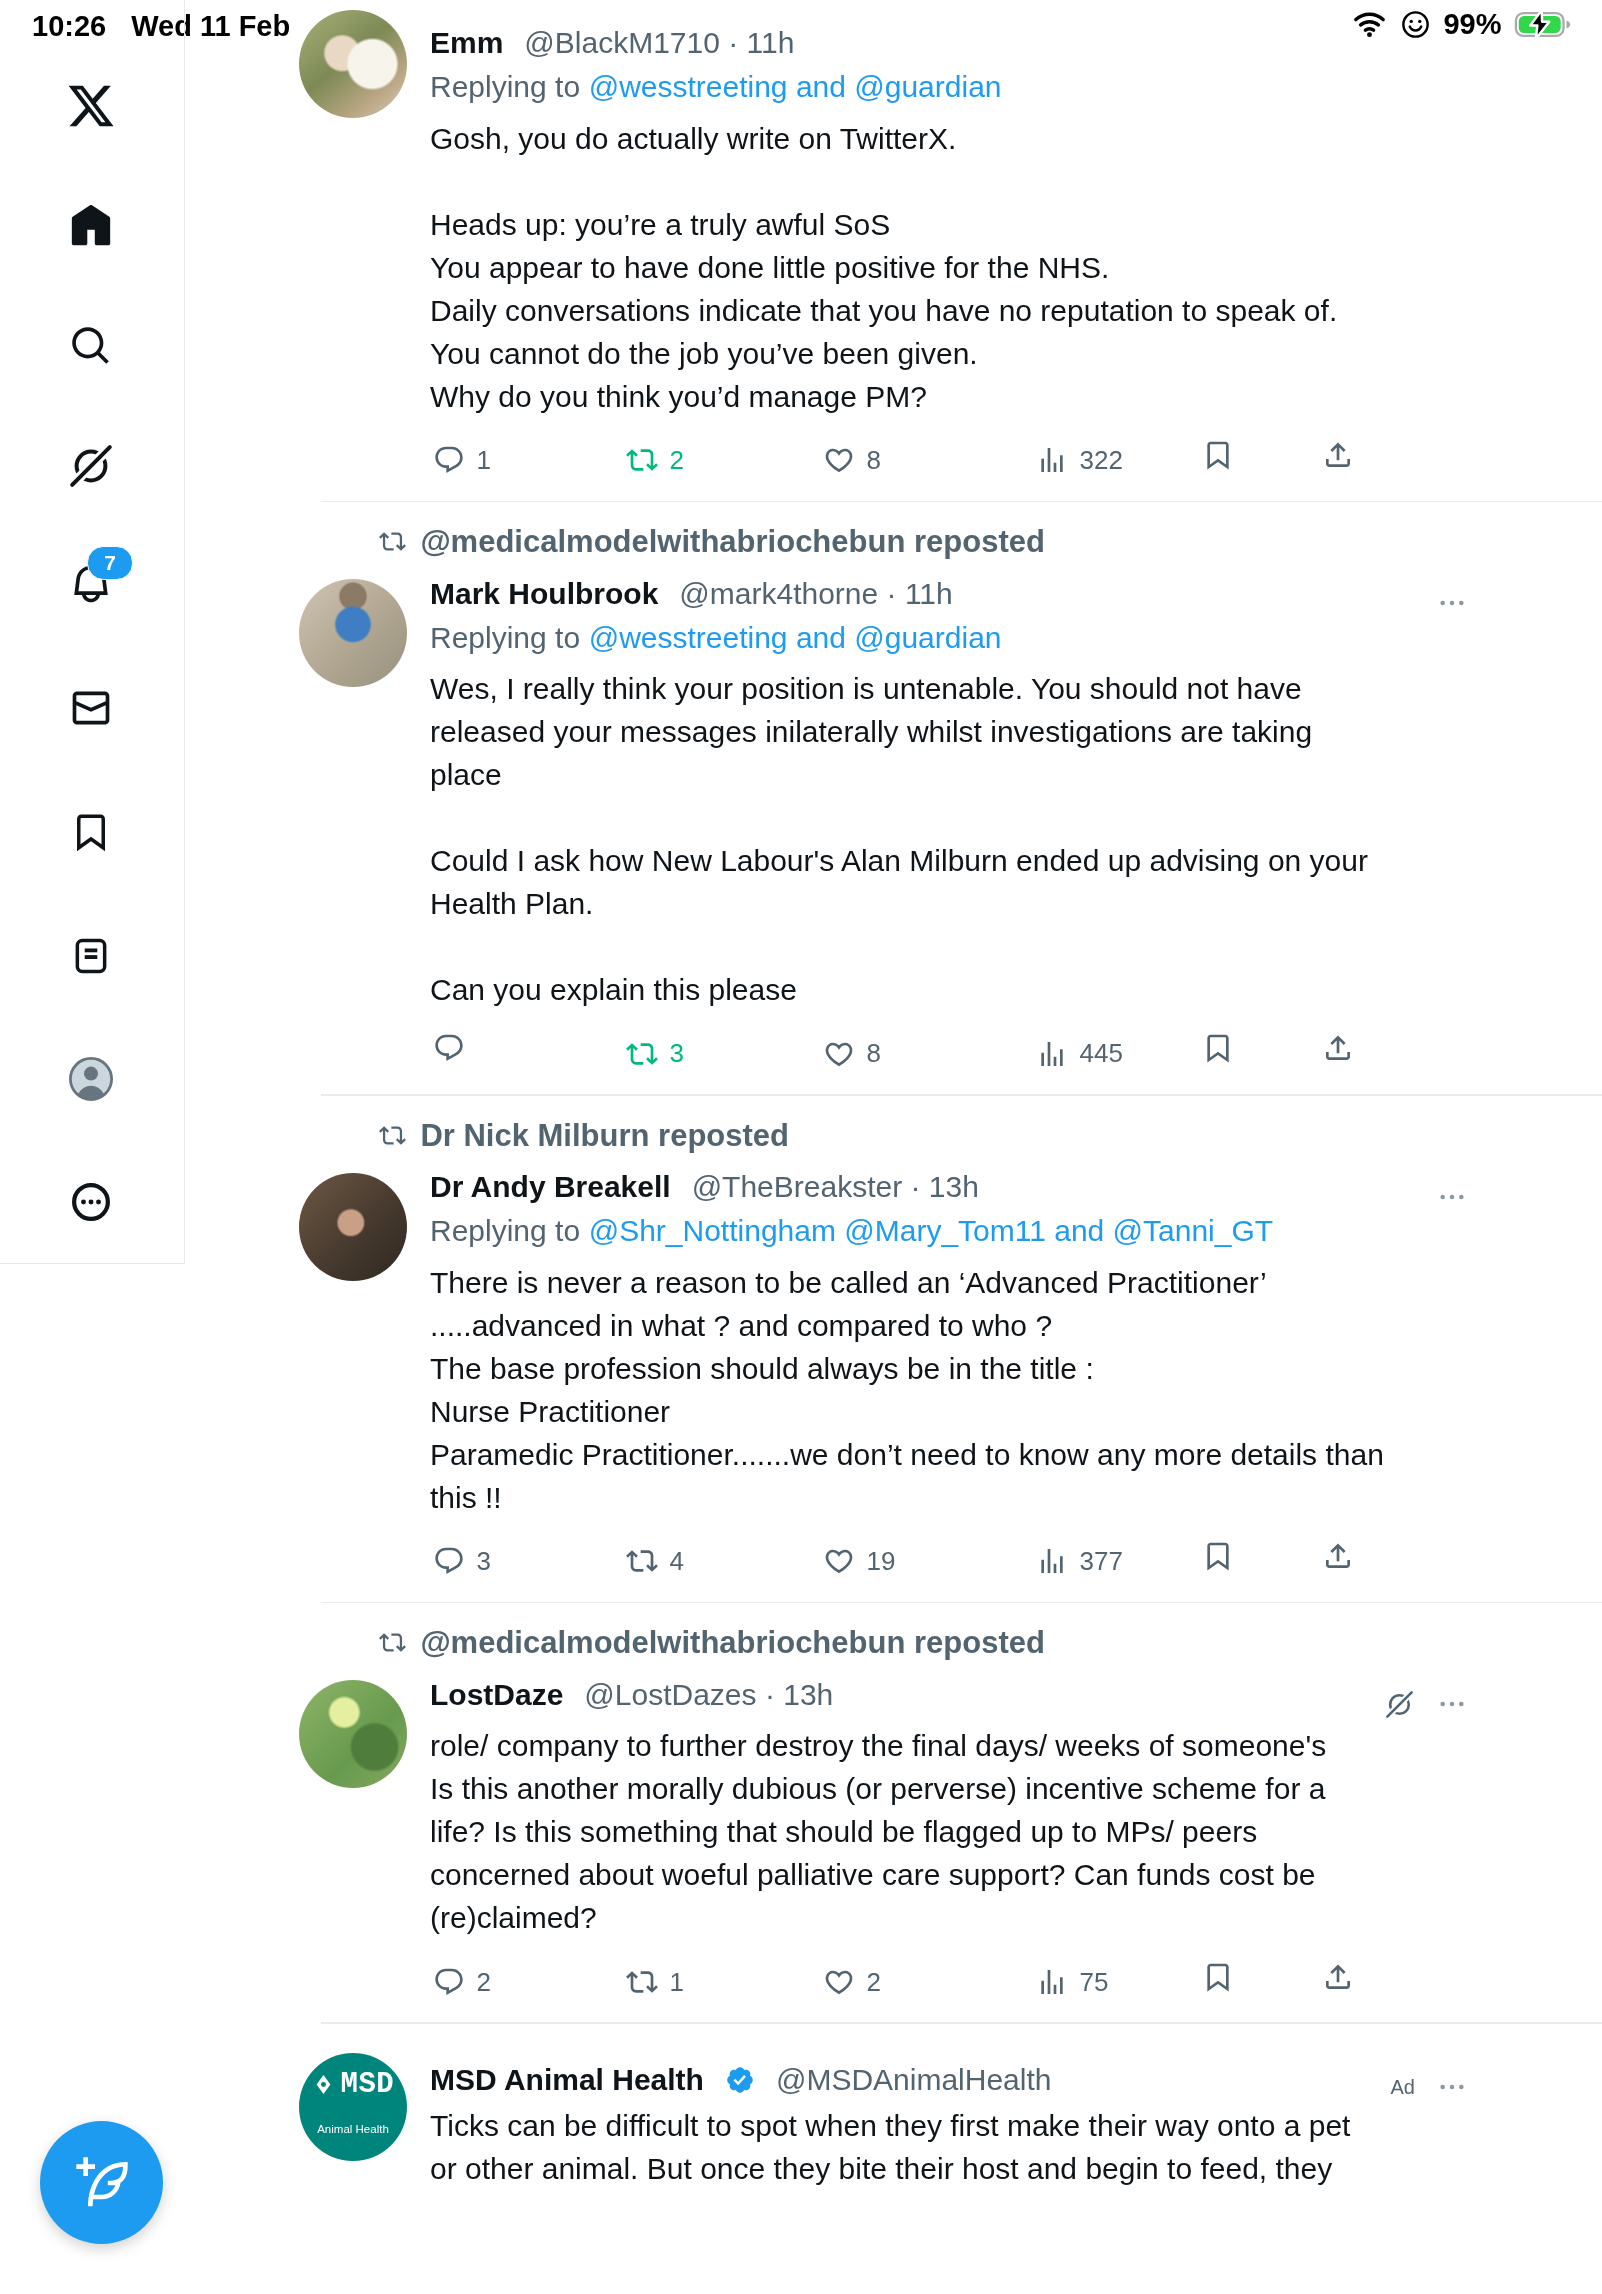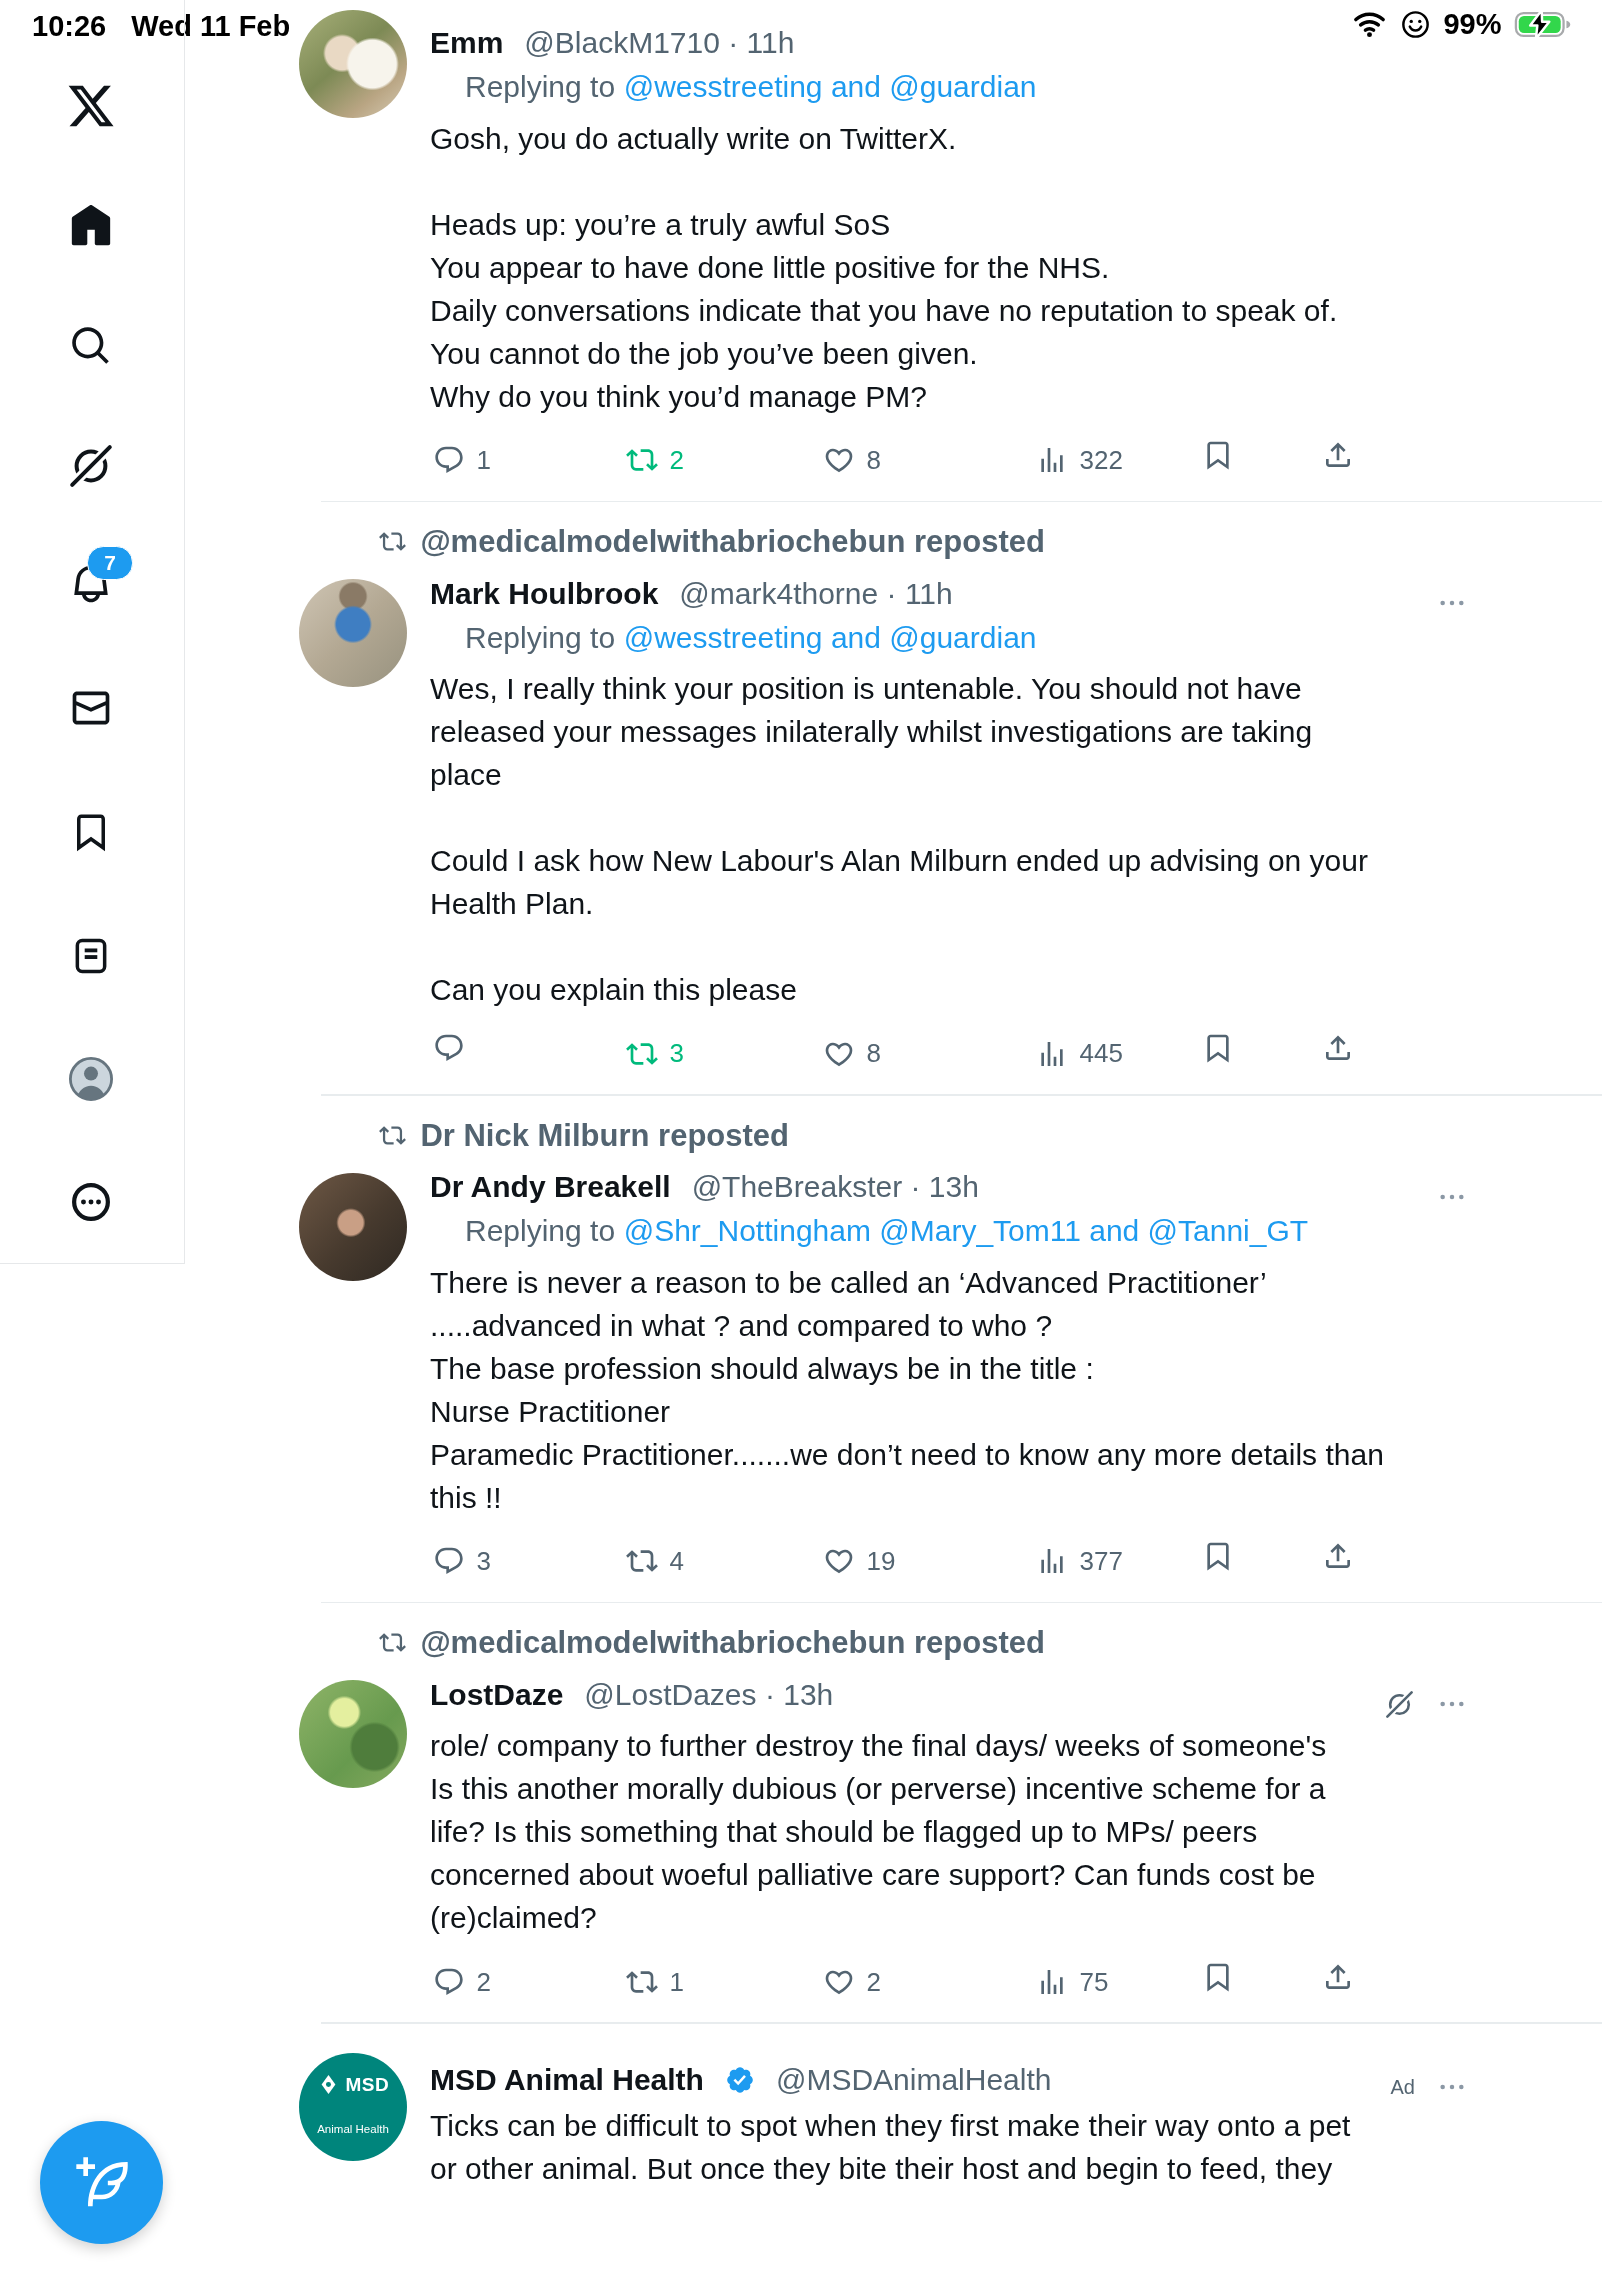--- a/index.html
+++ b/index.html
@@ -38,21 +38,21 @@
   .avatar{position:absolute;left:114px;top:9.6px;width:108px;height:108px;border-radius:50%;overflow:hidden;}
   .has-repost .avatar{top:77px;}
   .ad .avatar{top:29px;}
   .repost-line{margin-left:-51px;margin-bottom:11.5px;display:flex;align-items:center;gap:14.4px;
     color:#536471;font-size:31px;font-weight:700;line-height:37px;}
   .head{display:flex;align-items:baseline;gap:21px;line-height:44px;white-space:nowrap;}
   .name{font-weight:700;}
   .meta{color:#536471;}
   .head-right{position:absolute;right:134px;top:29px;display:flex;align-items:center;gap:21px;color:#8b98a5;}
   .has-repost .head-right{top:85px;}
-  .replying{line-height:44px;margin-left:35px;}
+  .replying{line-height:44px;}
   .replying .pref{color:#536471;margin-right:8.6px;}
   .replying .blue{color:#1d9bf0;}
   .body{margin-top:7.7px;}
   .bl{min-height:43px;}
   .actions{position:relative;height:52px;margin-top:13.4px;color:#536471;font-size:26px;}
   .act{position:absolute;top:7.7px;display:flex;align-items:center;gap:11.5px;}
   .act.green{color:#00ba7c;}
   .adlabel{font-size:20px;color:#536471;}
   .grokbtn{color:#536471;}
 
@@ -67,21 +67,21 @@
     linear-gradient(135deg,#cfc5b4 0%,#b3a893 50%,#97927f 100%);}
   .av3{background:
     radial-gradient(circle at 48% 46%, #c99f85 0 15%, rgba(201,159,133,0) 18%),
     linear-gradient(135deg,#6e5845 0%,#473a2e 55%,#2e2822 100%);}
   .av4{background:
     radial-gradient(circle at 42% 30%, #e4ef9f 0 14%, rgba(228,239,159,0) 17%),
     radial-gradient(circle at 70% 62%, #4f7d3c 0 22%, rgba(79,125,60,0) 25%),
     linear-gradient(135deg,#8fb468 0%,#679a4e 60%,#85a95f 100%);}
   .av5{background:#00857c;display:flex;flex-direction:column;align-items:center;justify-content:center;color:#fff;}
   .msd-row{display:flex;align-items:center;gap:5.8px;}
-  .msd-txt{font-size:19px;font-weight:700;letter-spacing:0.5px;}
+  .msd-txt{font-size:29px;font-weight:700;letter-spacing:0.5px;font-family:Liberation Mono, monospace;}
   .msd-sub{font-size:11.5px;margin-top:1.9px;}
 </style>
 </head>
 <body>
 
 <div class="sb-left">
   <span>10:26</span>
   <span>Wed 11 Feb</span>
 </div>
 <div class="sb-right">

